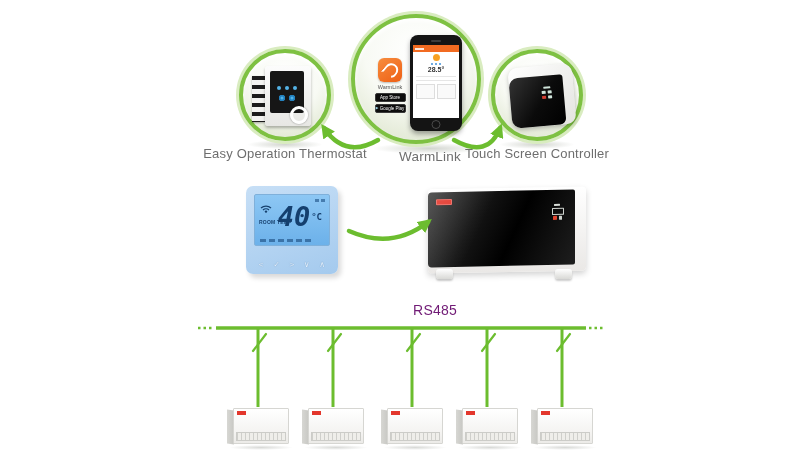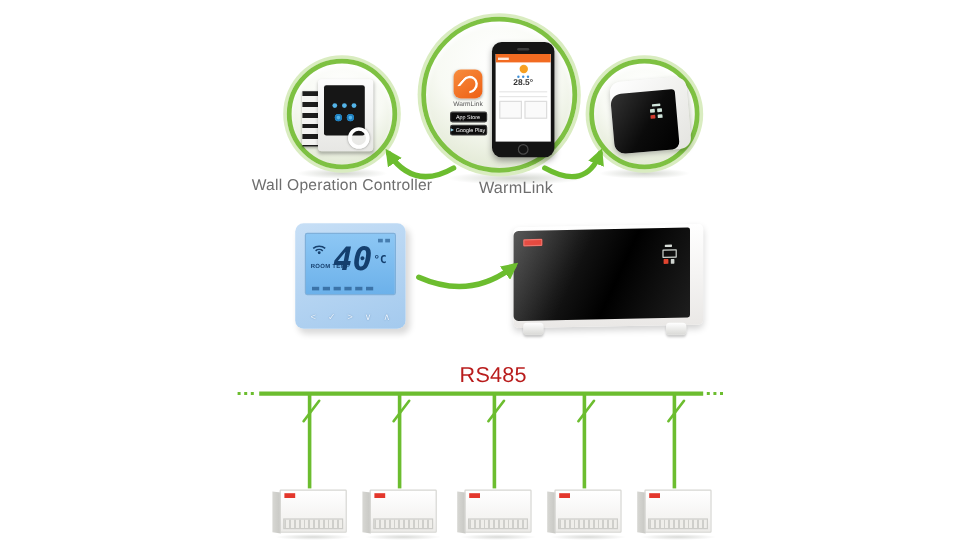--- a/index.html
+++ b/index.html
@@ -206,22 +206,23 @@
           <span class="td td1"></span>
             <span class="td td2"></span>
             <span class="td td3"></span>
           <span class="td td4"></span>
             <span class="td td5"></span>
         </div>
       </div>
     </div>
   </div>
 
-  <div class="diagram-label" style="left:200px;top:146px;width:170px">Wall Operation Controller</div>
+  <div class="diagram-label" style="left:200px;top:146px;width:170px">Easy Operation Thermostat</div>
   <div class="diagram-label" style="left:370px;top:149px;width:120px;font-size:13.5px">WarmLink</div>
+  <div class="diagram-label" style="left:452px;top:146px;width:170px">Touch Screen Controller</div>
 
   <div class="thermo">
     <div class="t-screen">
       <span class="t-wifi">
         <svg width="12" height="9" viewBox="0 0 12 9">
           <path d="M1 4 A7 6 0 0 1 11 4" fill="none" stroke="#17416f" stroke-width="1.3"></path>
           <path d="M3 6 A4.2 3.6 0 0 1 9 6" fill="none" stroke="#17416f" stroke-width="1.3"></path>
           <circle cx="6" cy="7.6" r="1.2" fill="#17416f"></circle>
         </svg>
       </span>
@@ -257,21 +258,21 @@
       <div class="h-logo"></div>
       <div class="h-disp">
         <span class="hd hd1"></span>
           <span class="hd hd2"></span>
           <span class="hd hd3"></span>
           <span class="hd hd4"></span>
       </div>
     </div>
   </div>
 
-  <div class="diagram-label" style="left:368px;top:302px;width:86px;font-size:18px;color:#b91c1c">RS485</div>
+  <div class="diagram-label" style="left:392px;top:302px;width:86px;font-size:14px;color:#701a75">RS485</div>
 
   <div class="mini" style="left:227px">
     <div class="m-side"></div>
       <div class="m-front">
         <div class="m-logo"></div>
     <div class="m-grille"></div>
       </div>
       <div class="m-shadow"></div>
   </div>
   <div class="mini" style="left:302px">

